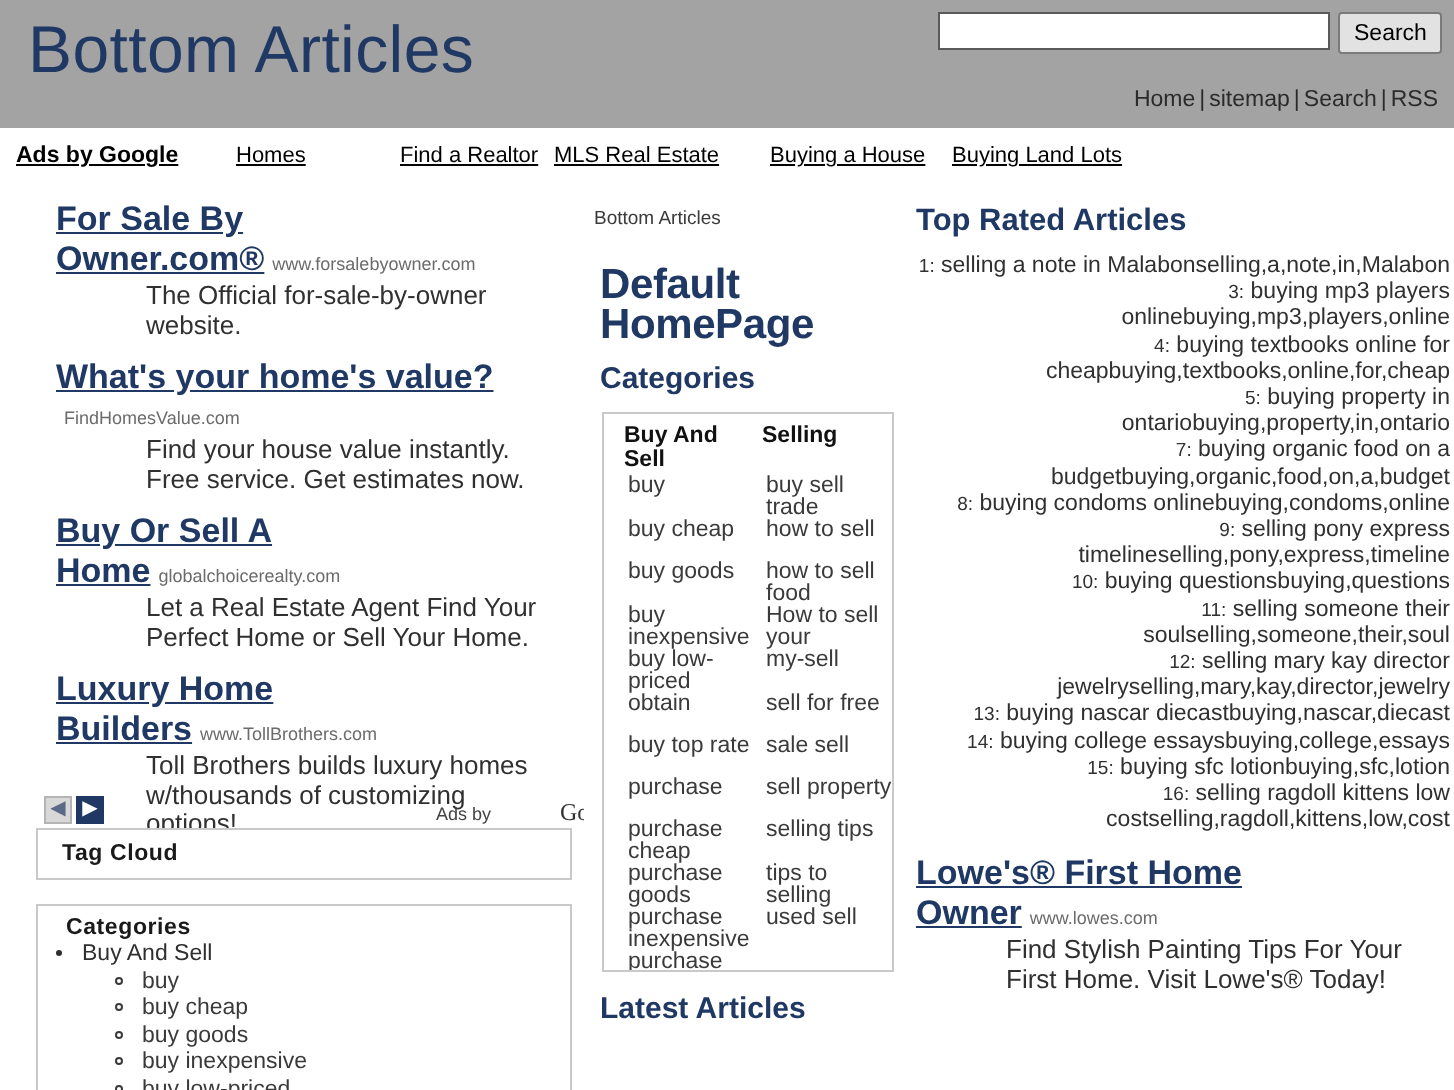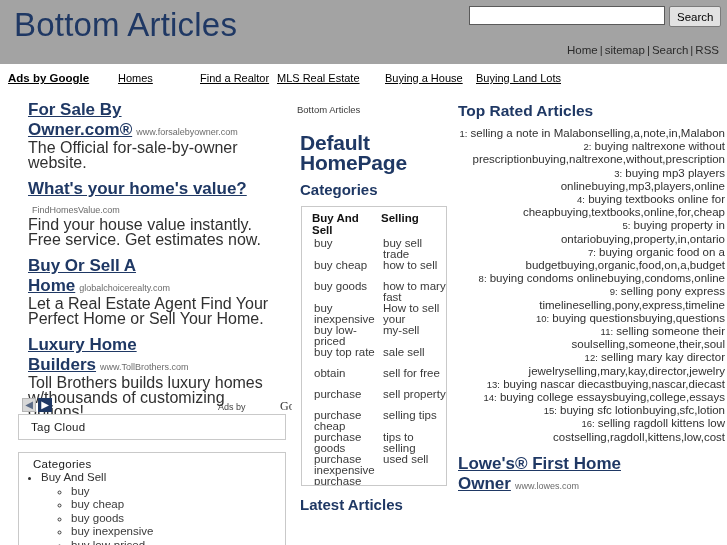--- a/index.html
+++ b/index.html
@@ -115,24 +115,25 @@
     cursor: pointer;
   }
   .ad-url {
     font-size: 9px;
     color: #6b6b6b;
     margin-left: 4px;
     display: inline;
     margin-top: 45px;
   }
   .ad-desc {
-    font-size: 16px;
+    font-size: 13px;
     color: #303030;
     line-height: 14.5px;
     margin-top: 1px;
+    margin-left: 45px;
   }
   #ad-nav {
     position: absolute;
     left: 22px; top: 304px;
     display: flex; gap: 2px;
   }
   .arrow-btn {
     width: 14px; height: 14px;
     display: flex; align-items: center; justify-content: center;
     font-size: 10px;
@@ -158,21 +159,21 @@
   .panel {
     position: absolute;
     left: 18px;
     width: 268px;
     border: 1px solid #c9c9c9;
     background: #ffffff;
   }
   #tagcloud-panel { top: 320px; height: 26px; }
   .panel-title {
     font-size: 11.5px;
-    font-weight: normal;
+    font-weight: bold;
     color: #1a1a1a;
     padding: 6px 0 0 12px;
     letter-spacing: 0.3px;
   }
   #categories-panel { top: 358px; height: 190px; overflow: hidden; }
   #categories-panel .panel-title { padding: 5px 0 0 14px; font-size: 11.5px; }
   .cat-root {
     list-style: disc;
     margin: 1px 0 0 0;
     padding-left: 22px;
@@ -375,37 +376,37 @@
             <tr>
               <td>buy</td>
               <td class="c2">buy sell trade</td>
             </tr>
             <tr>
               <td>buy cheap</td>
               <td class="c2">how to sell</td>
             </tr>
             <tr>
               <td>buy goods</td>
-              <td class="c2">how to mary fast</td>
+              <td class="c2">how to sell food</td>
             </tr>
             <tr>
               <td>buy inexpensive</td>
               <td class="c2">How to sell your</td>
             </tr>
             <tr>
               <td>buy low-priced</td>
               <td class="c2">my-sell</td>
             </tr>
             <tr>
+              <td>obtain</td>
+              <td class="c2">sell for free</td>
+            </tr>
+            <tr>
               <td>buy top rate</td>
               <td class="c2">sale sell</td>
-            </tr>
-            <tr>
-              <td>obtain</td>
-              <td class="c2">sell for free</td>
             </tr>
             <tr>
               <td>purchase</td>
               <td class="c2">sell property</td>
             </tr>
             <tr>
               <td>purchase cheap</td>
               <td class="c2">selling tips</td>
             </tr>
             <tr>
@@ -424,34 +425,34 @@
       </table>
     </div>
 
     <div id="latest-heading">Latest Articles</div>
   </div>
 
   <div id="col-right">
     <div id="top-rated-heading">Top Rated Articles</div>
     <div id="top-rated-list">
         <div class="tr-item"><span class="tr-num">1:</span><span> selling a note in Malabonselling,a,note,in,Malabon</span></div>
-        <div class="tr-item"><span class="tr-num">2:</span><span> buying naltrexone without prescriptionbuying,naltrexone,without,prescription</span></div>
         <div class="tr-item"><span class="tr-num">3:</span><span> buying mp3 players onlinebuying,mp3,players,online</span></div>
         <div class="tr-item"><span class="tr-num">4:</span><span> buying textbooks online for cheapbuying,textbooks,online,for,cheap</span></div>
         <div class="tr-item"><span class="tr-num">5:</span><span> buying property in ontariobuying,property,in,ontario</span></div>
         <div class="tr-item"><span class="tr-num">7:</span><span> buying organic food on a budgetbuying,organic,food,on,a,budget</span></div>
         <div class="tr-item"><span class="tr-num">8:</span><span> buying condoms onlinebuying,condoms,online</span></div>
         <div class="tr-item"><span class="tr-num">9:</span><span> selling pony express timelineselling,pony,express,timeline</span></div>
         <div class="tr-item"><span class="tr-num">10:</span><span> buying questionsbuying,questions</span></div>
         <div class="tr-item"><span class="tr-num">11:</span><span> selling someone their soulselling,someone,their,soul</span></div>
         <div class="tr-item"><span class="tr-num">12:</span><span> selling mary kay director jewelryselling,mary,kay,director,jewelry</span></div>
         <div class="tr-item"><span class="tr-num">13:</span><span> buying nascar diecastbuying,nascar,diecast</span></div>
         <div class="tr-item"><span class="tr-num">14:</span><span> buying college essaysbuying,college,essays</span></div>
         <div class="tr-item"><span class="tr-num">15:</span><span> buying sfc lotionbuying,sfc,lotion</span></div>
         <div class="tr-item"><span class="tr-num">16:</span><span> selling ragdoll kittens low costselling,ragdoll,kittens,low,cost</span></div>
       </div>
 
     <div id="right-ad">
       <span class="ad-title">Lowe's® First Home Owner</span><span class="ad-url">www.lowes.com</span>
+      <div class="ad-desc">Find Stylish Painting Tips For Your First Home. Visit Lowe's® Today!</div>
     </div>
   </div>
 
 </div>
 
 </body></html>

